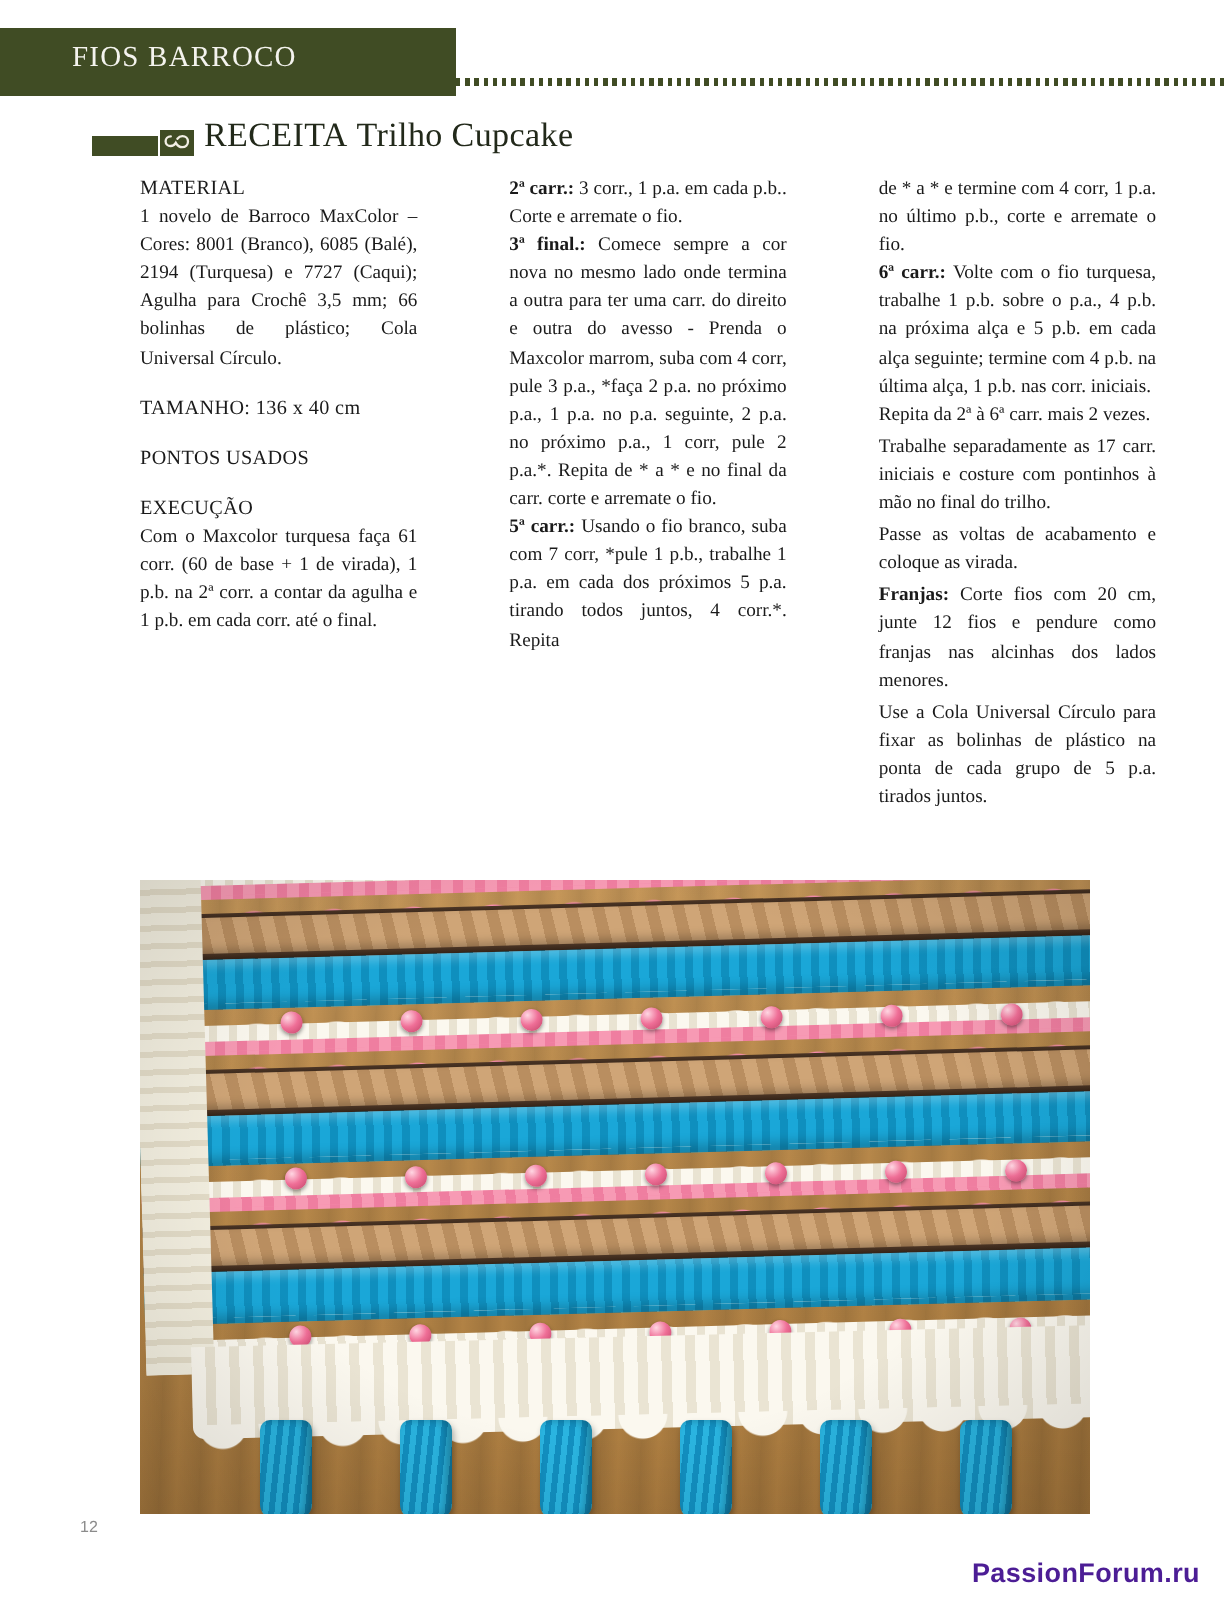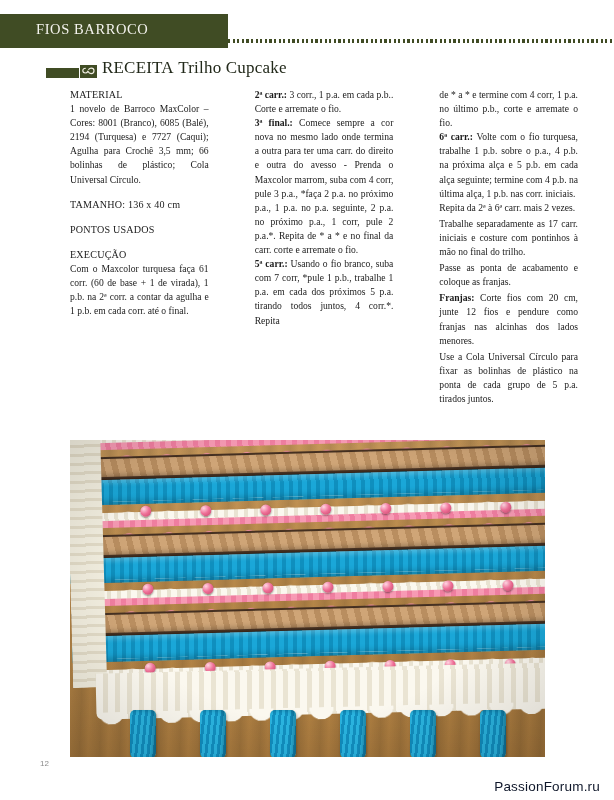--- a/index.html
+++ b/index.html
@@ -246,23 +246,24 @@
     bottom: 32px;
     font-size: 8px;
     color: #8b8b8b;
     font-family: "Liberation Sans", sans-serif;
   }
   #watermark {
     position: absolute;
     right: 14px;
     bottom: 6px;
     font-size: 13.5px;
-    color: #0f172a;
+    color: #4c1d95;
     font-family: "Liberation Sans", sans-serif;
     letter-spacing: 0.2px;
+    font-weight: bold;
   }
 </style>
 </head>
 <body>
 
 <div id="header-band">
   <div id="header-green-block"></div>
   <div id="header-title">FIOS BARROCO</div>
   <div id="header-dotline"></div>
 </div>
@@ -301,21 +302,21 @@
     <p><b class="lbl">5ª carr.:</b><span> Usando o fio branco, suba com 7 corr, *pule 1 p.b., trabalhe 1 p.a. em cada dos próximos 5 p.a. tirando todos juntos, 4 corr.*. Repita</span></p>
   </div>
 
   <div class="col">
     <p>de * a * e termine com 4 corr, 1 p.a. no último p.b., corte e arremate o fio.</p>
     <p><b class="lbl">6ª carr.:</b><span> Volte com o fio turquesa, trabalhe 1 p.b. sobre o p.a., 4 p.b. na próxima alça e 5 p.b. em cada alça seguinte; termine com 4 p.b. na última alça, 1 p.b. nas corr. iniciais.</span></p>
     <p>Repita da 2ª à 6ª carr. mais 2 vezes.</p>
     <div class="gap-xs"></div>
     <p>Trabalhe separadamente as 17 carr. iniciais e costure com pontinhos à mão no final do trilho.</p>
     <div class="gap-xs"></div>
-    <p>Passe as ponta de acabamento e coloque as franjas.</p>
+    <p>Passe as voltas de acabamento e coloque as virada.</p>
     <div class="gap-xs"></div>
     <p><b class="lbl">Franjas:</b><span> Corte fios com 20 cm, junte 12 fios e pendure como franjas nas alcinhas dos lados menores.</span></p>
     <div class="gap-xs"></div>
     <p>Use a Cola Universal Círculo para fixar as bolinhas de plástico na ponta de cada grupo de 5 p.a. tirados juntos.</p>
   </div>
 
 </div>
 
 <div id="photo">
   <div id="photo-inner">

